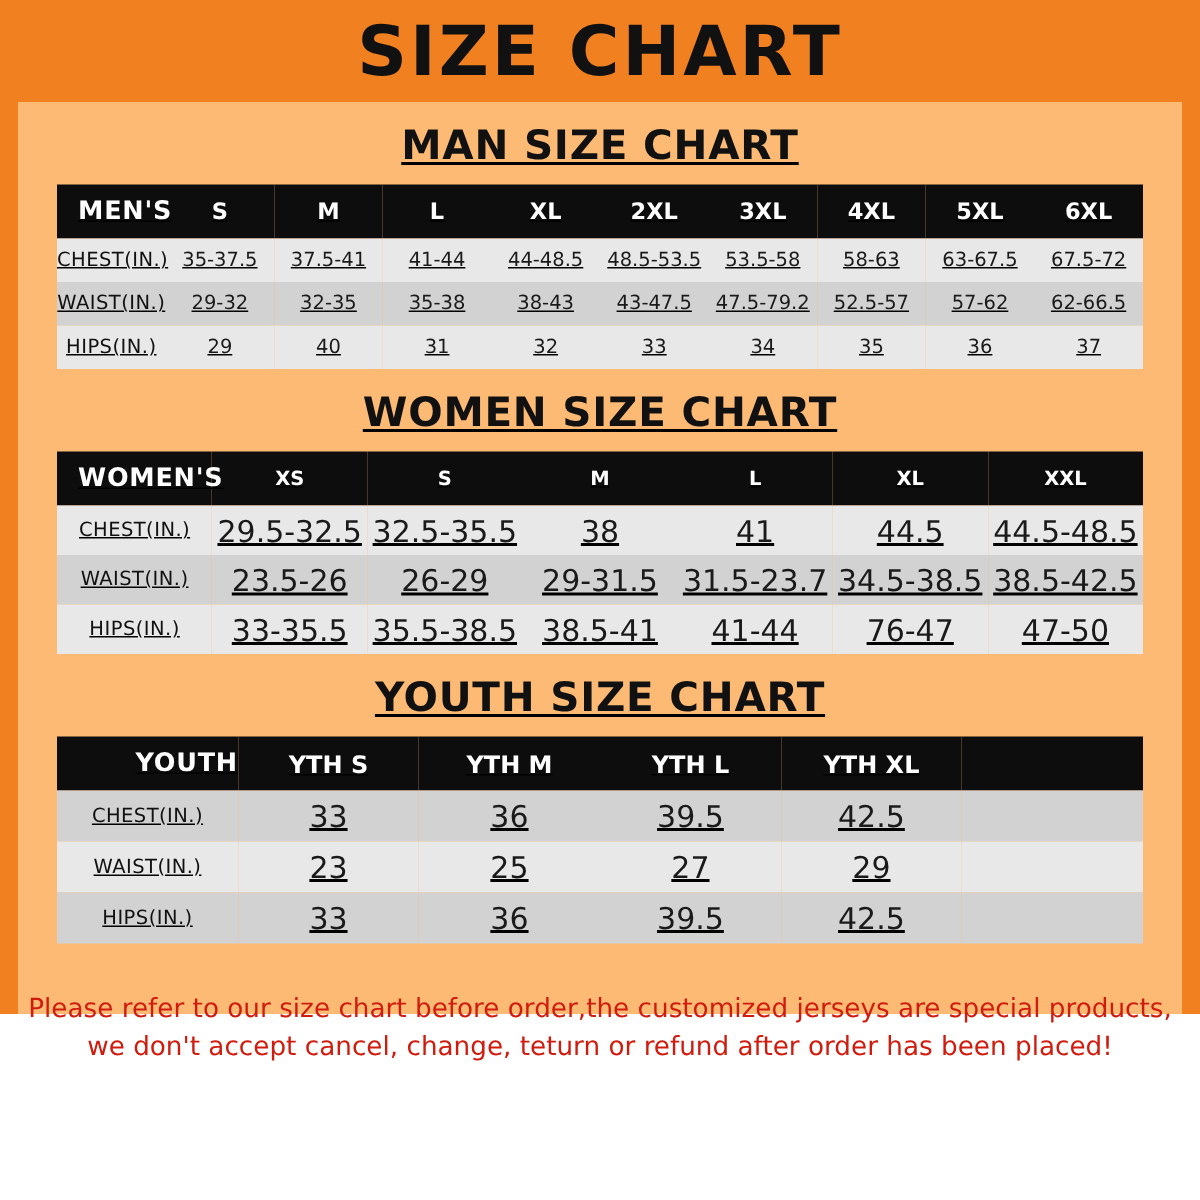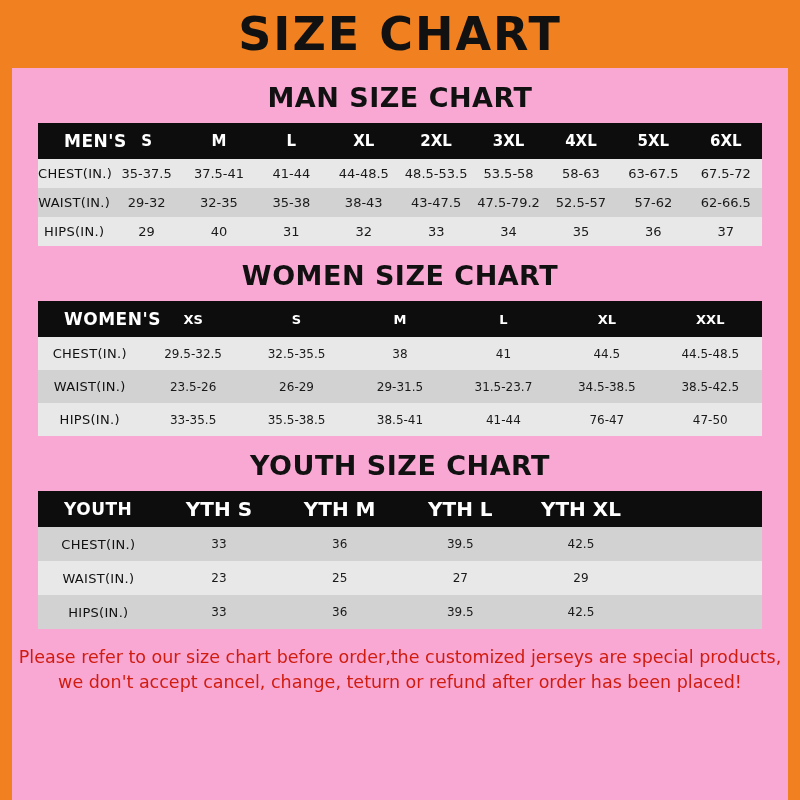--- a/index.html
+++ b/index.html
@@ -8,23 +8,23 @@
   }
   body {
     width: 800px;
     height: 800px;
     background: #ffffff;
     font-family: "DejaVu Sans", sans-serif;
     overflow: hidden;
   }
   .page {
     width: 800px;
-    height: 800px;
+    height: 676px;
     position: relative;
-    background: #f9a8d4;
+    background: #fdba74;
     box-sizing: border-box;
     border-left: 12px solid #f08020;
     border-right: 12px solid #f08020;
   }
   .banner {
     background: #f08020;
     height: 68px;
     display: flex;
     align-items: center;
     justify-content: center;
@@ -32,20 +32,21 @@
   }
   .banner-title {
     font-family: "DejaVu Sans", sans-serif;
     font-weight: bold;
     font-size: 46px;
     letter-spacing: 2px;
     color: #111111;
   }
   .section {
     padding: 0 26px;
+    text-decoration: underline;
   }
   .section-title {
     text-align: center;
     font-weight: bold;
     font-size: 27px;
     letter-spacing: 0.5px;
     color: #111111;
     margin: 14px 0 10px 0;
     font-family: "DejaVu Sans", sans-serif;
   }
@@ -63,42 +64,42 @@
     font-family: "DejaVu Sans", sans-serif;
   }
   table.size thead th {
     background: #0d0d0d;
     color: #ffffff;
     font-weight: bold;
     font-size: 15px;
     height: 36px;
   }
   table.size thead th.corner {
-    text-align: left;
-    padding-left: 26px;
+    text-align: right;
+    padding-left: 14px;
     font-size: 17px;
     letter-spacing: 0.5px;
   }
   table.size tbody tr.odd td { background: #e8e8e8; }
   table.size tbody tr.even td { background: #d2d2d2; }
   table.size tbody td.rowlabel {
     font-size: 13px;
     letter-spacing: 0.3px;
     text-align: center;
     color: #111111;
     margin-left: 24px;
   }
   .women table.size thead th.corner,
   .youth table.size thead th.corner { font-size: 17px; }
   .women table.size thead th { font-size: 13px; }
-  .youth table.size thead th { font-size: 20px; }
-  .women table.size td, .youth table.size td { font-size: 12px; height: 33px; }
+  .youth table.size thead th { font-size: 16px; }
+  .women table.size td, .youth table.size td { font-size: 20px; height: 33px; }
   .youth table.size td { height: 34px; }
   .notice {
-    margin-top: 16px;
+    margin-top: 32px;
     padding: 0 6px;
     text-align: center;
     color: #d01c0e;
     font-size: 17.5px;
     line-height: 1.45;
     font-family: "DejaVu Sans", sans-serif;
   }
   .notice div { white-space: nowrap; }
 </style>
 </head>

